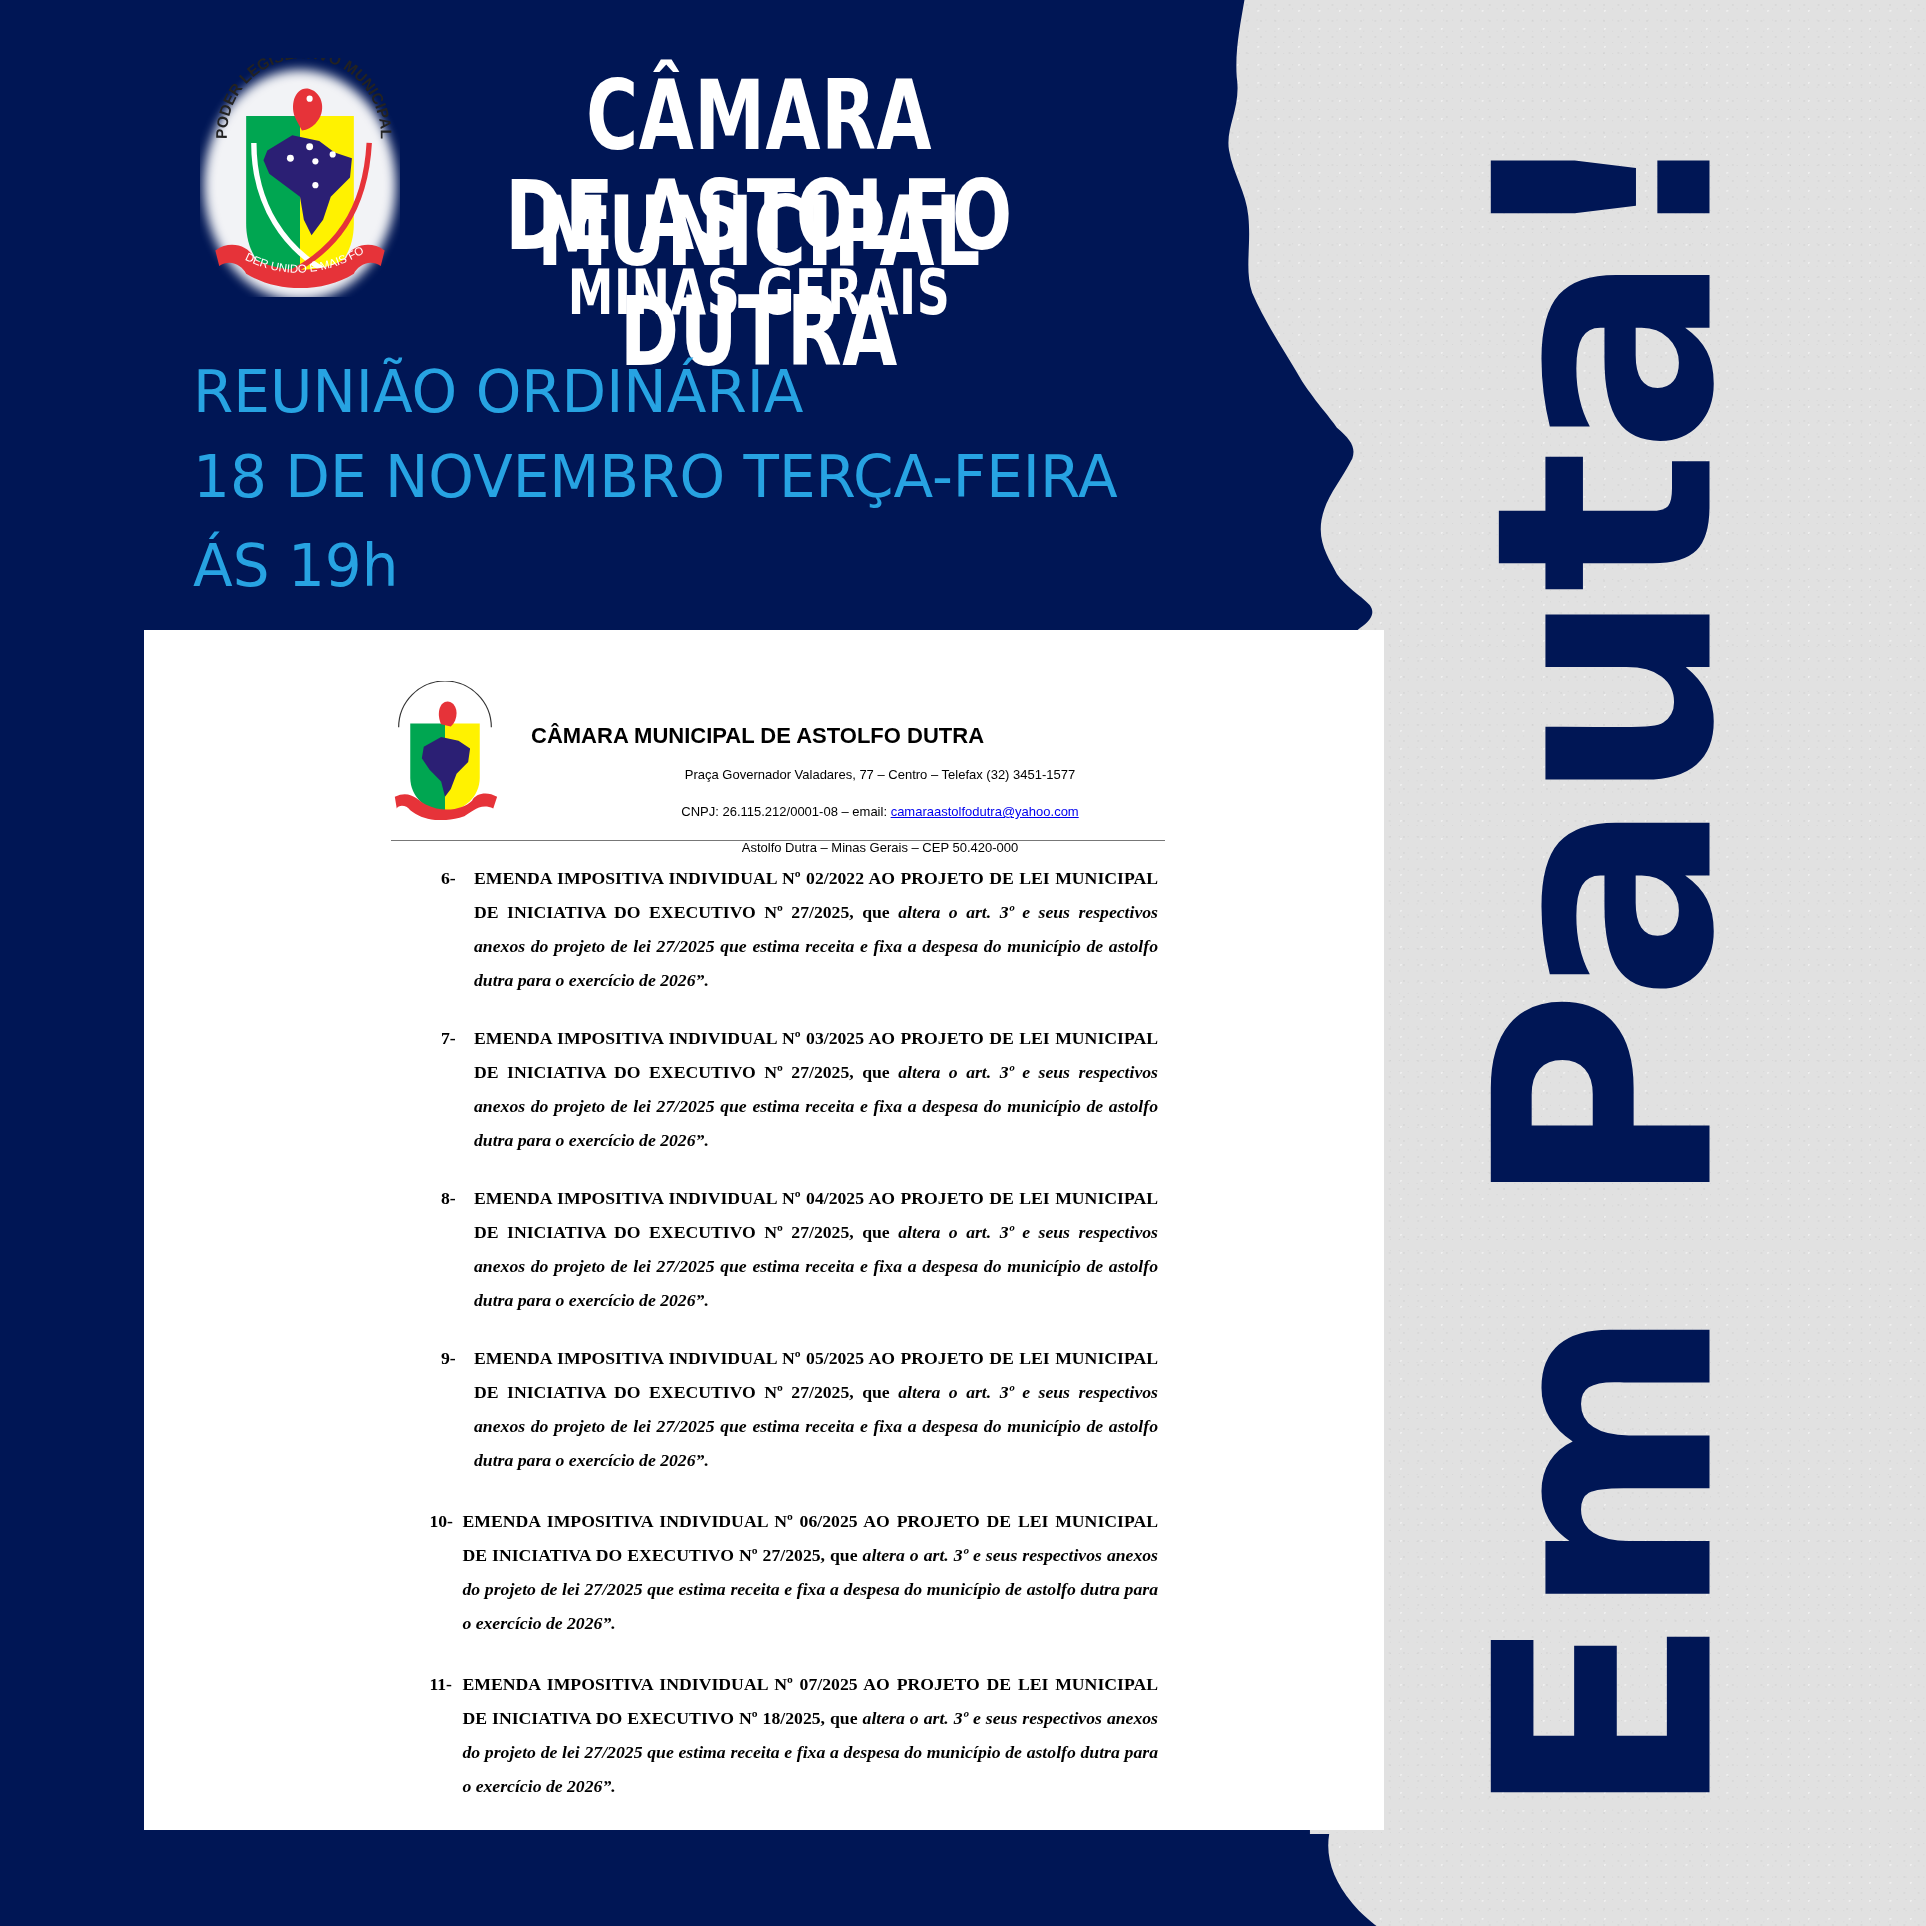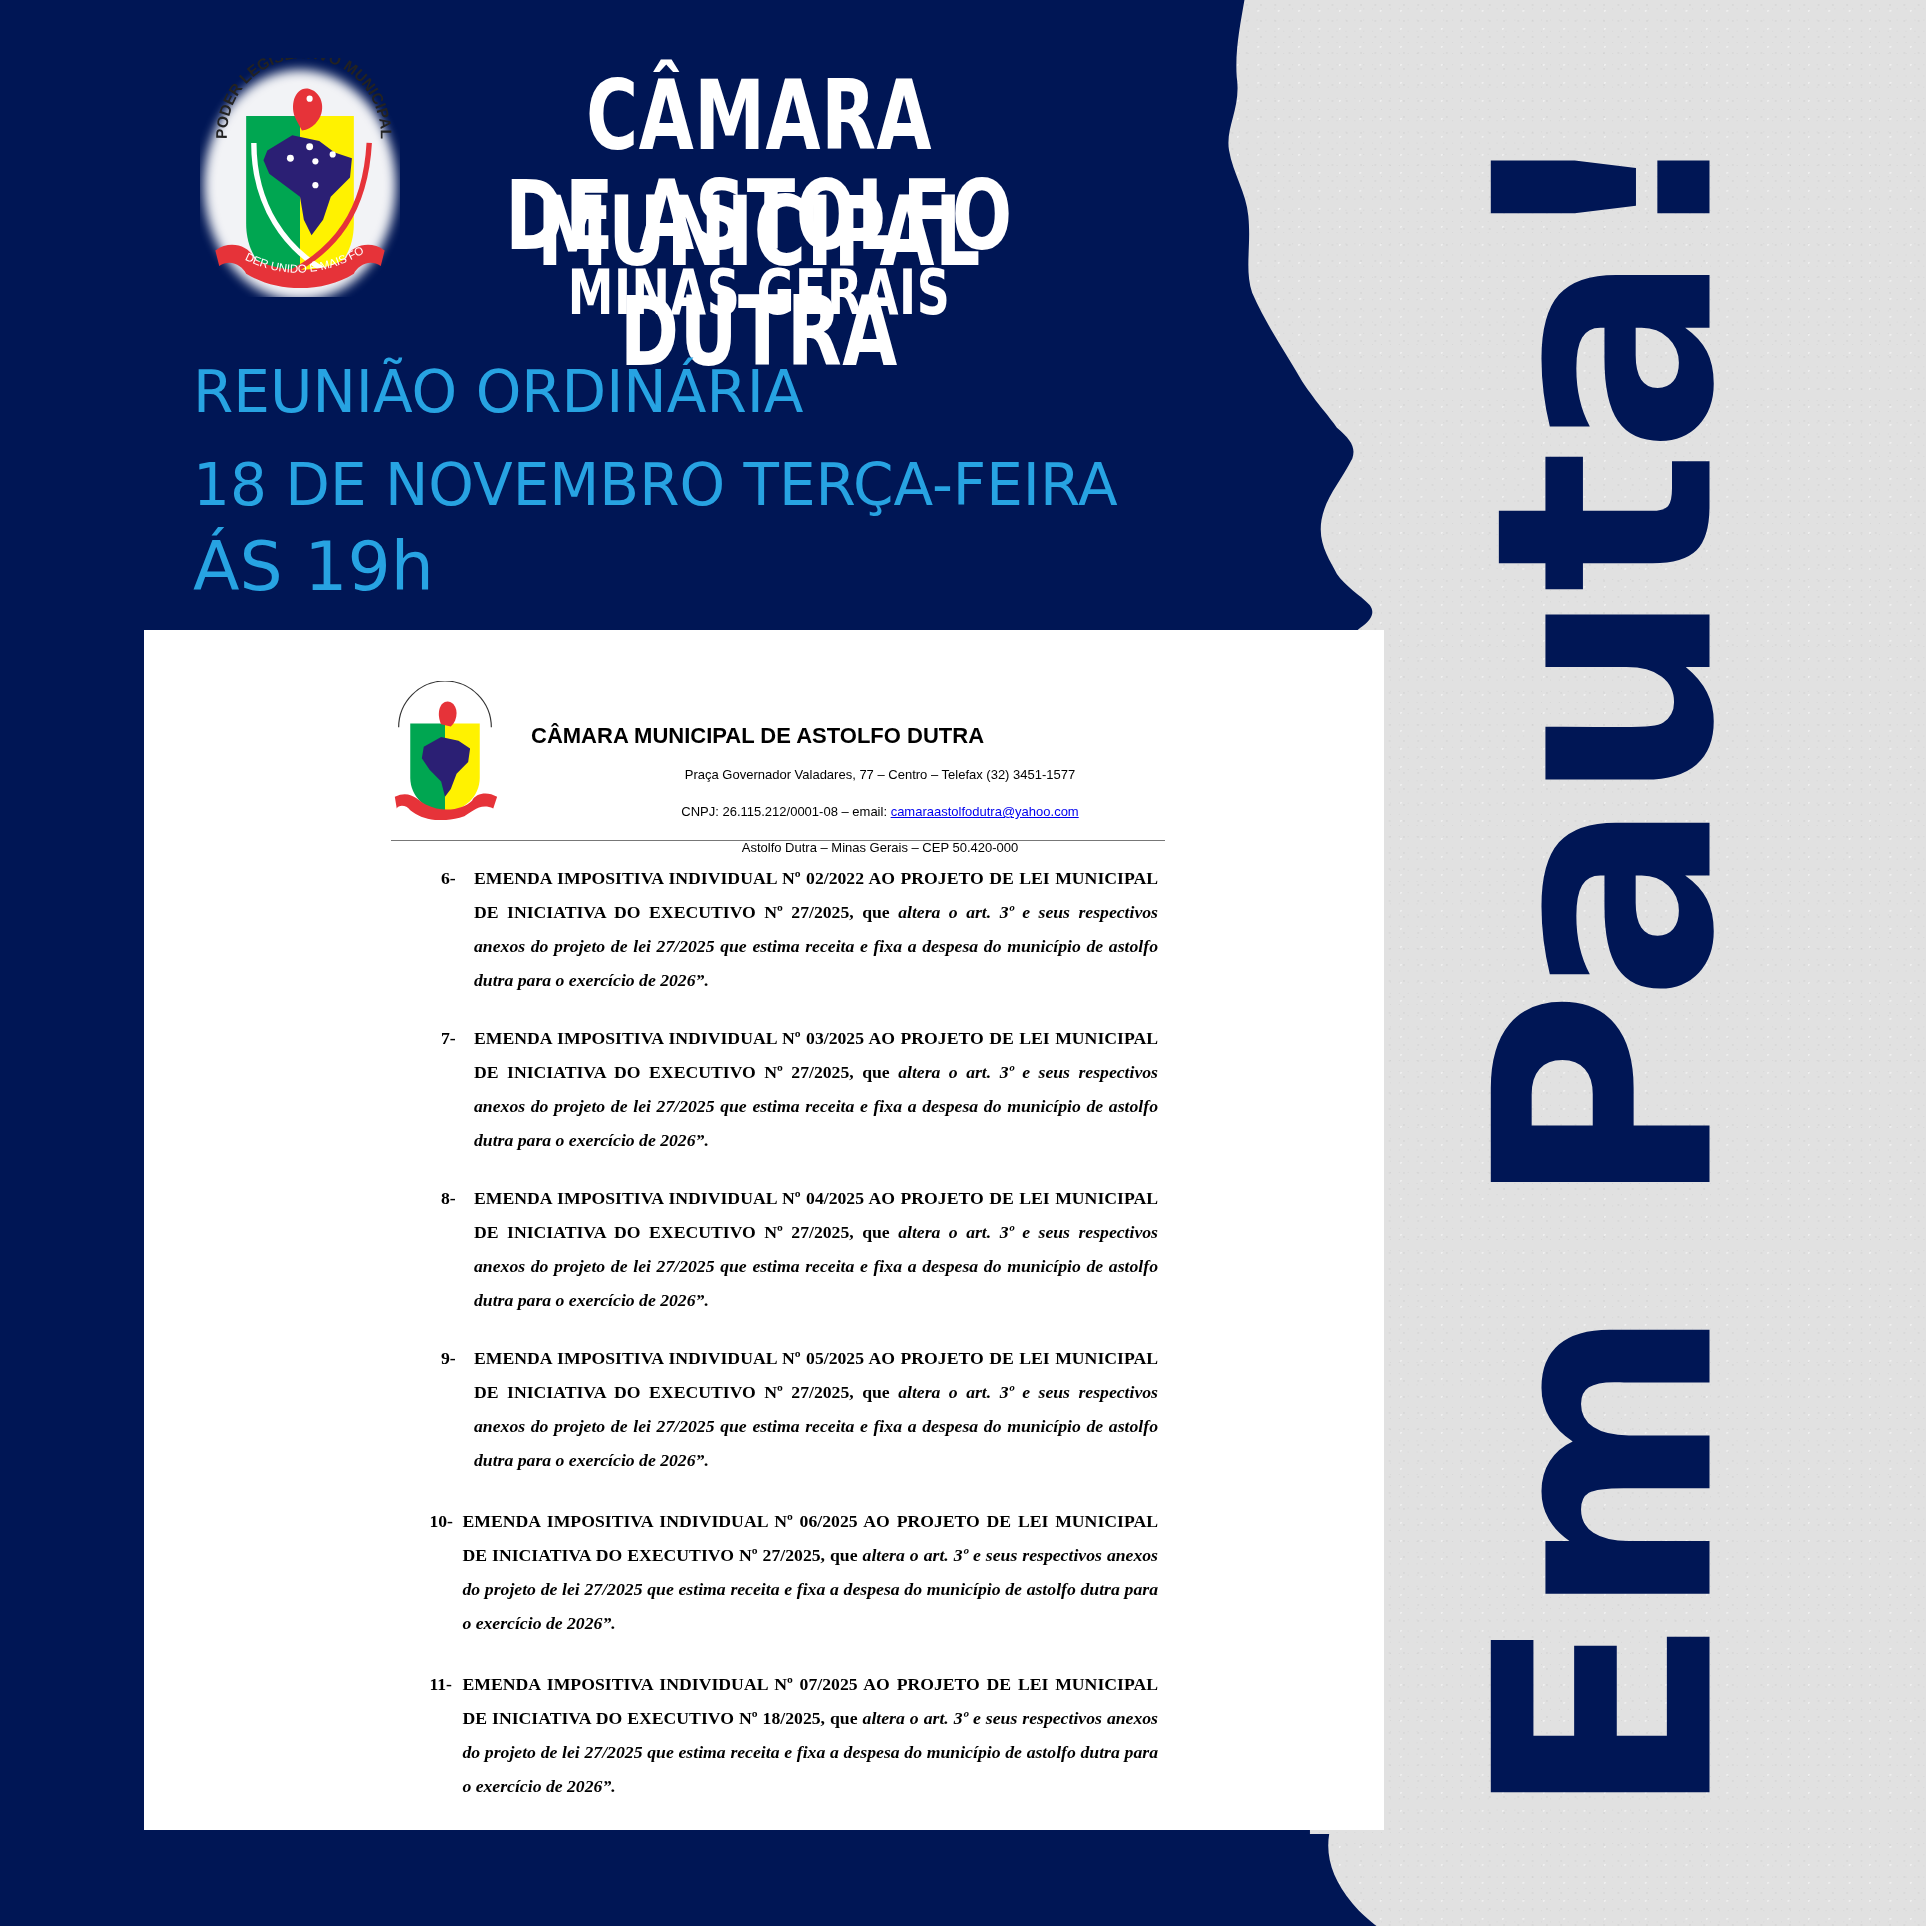--- a/index.html
+++ b/index.html
@@ -12,22 +12,22 @@
       #e1e1e1; }
   .navy-panel { position:absolute; left:0; top:0; width:1931px; height:1931px; }
   .header { position:absolute; left:0; top:0; width:1310px; height:616px; }
   .crest { position:absolute; left:200px; top:58px; width:200px; height:239px; }
   .title-line { position:absolute; color:#ffffff; font-weight:bold; font-family:"DejaVu Sans", sans-serif; text-align:center; transform-origin:center; letter-spacing:0.8px; }
   .t1 { left:416px; top:58px; width:686px; font-size:96px; transform:scaleX(0.74); line-height:116px; }
   .t2 { left:416px; top:158px; width:686px; font-size:96px; transform:scaleX(0.74); line-height:116px; }
   .t3 { left:416px; top:254px; width:686px; font-size:62px; transform:scaleX(0.74); line-height:77px; }
   .sub-line { position:absolute; color:#27a3e2; font-family:"DejaVu Sans", sans-serif; font-weight:normal; }
   .s1 { left:193px; top:358px; width:1125px; font-size:58px; line-height:69px; }
-  .s2 { left:193px; top:443px; width:1125px; font-size:58px; line-height:69px;margin-top:8px; }
-  .s3 { left:193px; top:532px; width:1125px; font-size:68px; line-height:69px; }
+  .s2 { left:193px; top:443px; width:1125px; font-size:58px; line-height:69px; }
+  .s3 { left:193px; top:532px; width:1125px; font-size:58px; line-height:69px; }
   .doc { position:absolute; left:144px; top:630px; width:1240px; height:1200px; background:#ffffff; }
   .doc-head { position:absolute; left:243px; top:39px; width:925px; height:162px; }
   .doc-crest { position:absolute; left:0; top:11.6px; width:116px; height:139px; }
   .doc-title { position:absolute; left:144px; top:54px; font-family:"Liberation Sans", sans-serif; font-weight:bold; font-size:22px; color:#000; white-space:nowrap; }
   .doc-info { position:absolute; font-family:"Liberation Sans", sans-serif; font-size:13px; color:#000; white-space:nowrap; text-align:center; width:732px; left:127px; }
   .i1 { top:98px; } .i2 { top:135px; } .i3 { top:171px; }
   .doc-info a { color:#0000ee; text-decoration:underline; }
   .doc-rule { position:absolute; left:247px; top:210px; width:774px; height:0.8px; background:#777; }
   .items { position:absolute; left:297px; top:231px; width:717px; }
   .item { position:relative; font-family:"Liberation Serif", serif; font-size:17.7px; color:#000; line-height:34px; margin-bottom:24px; text-align:justify; }

